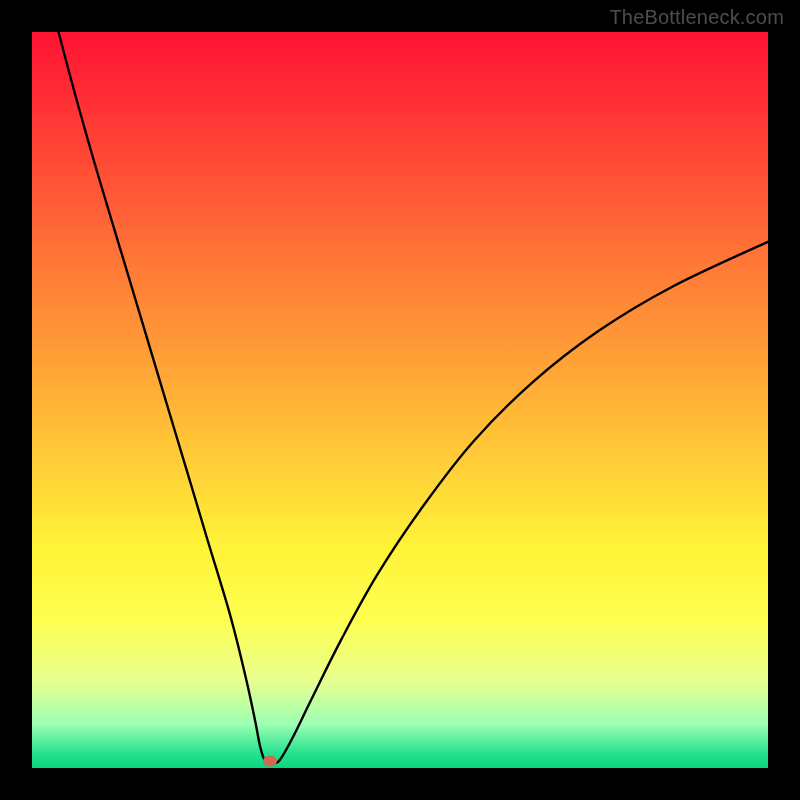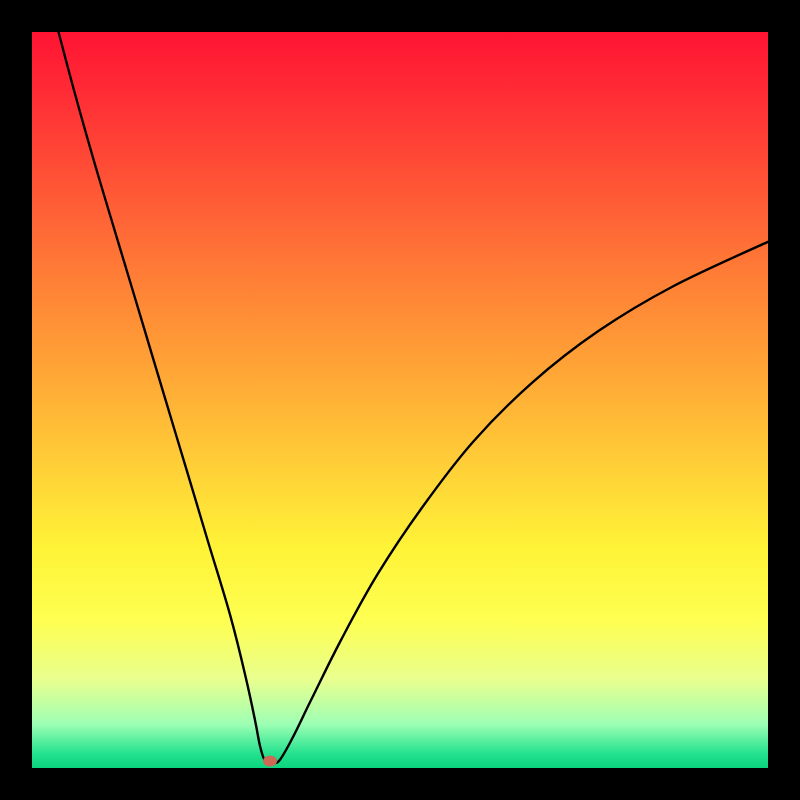--- a/index.html
+++ b/index.html
@@ -64,20 +64,21 @@
     height: 11px;
     border-radius: 50% / 50%;
     background: #cd6a56;
     transform: translate(-50%, -50%);
   }
 </style>
 </head>
 <body>
 
 <div class="frame">
+  <div class="watermark">TheBottleneck.com</div>
 
   <div class="plot-area">
     <svg class="curve" viewBox="0 0 736 736" preserveAspectRatio="none">
       <path id="curve-path" fill="none" stroke-width="2.4" stroke-linejoin="round" stroke-linecap="round" d="M 26.5 0.0 C 29.7 11.9, 37.0 40.4, 44.2 66.2 C 51.3 92.1, 58.3 116.4, 66.2 143.5 C 74.2 170.7, 80.4 190.6, 88.3 217.1 C 96.3 243.6, 102.5 264.2, 110.4 290.7 C 118.3 317.2, 124.5 337.8, 132.5 364.3 C 140.4 390.8, 146.6 411.4, 154.6 437.9 C 162.5 464.4, 168.7 485.0, 176.6 511.5 C 184.6 538.0, 192.1 561.3, 198.7 585.1 C 205.3 609.0, 209.1 625.5, 213.4 644.0 C 217.8 662.5, 220.4 675.4, 223.0 688.2 C 225.7 700.9, 226.3 707.2, 228.2 714.7 C 230.0 722.1, 231.5 726.7, 233.3 729.4 C 235.2 732.0, 236.1 729.4, 238.5 729.4 C 240.8 729.4, 242.7 733.4, 246.6 729.4 C 250.4 725.4, 253.8 718.6, 259.8 707.3 C 265.8 696.0, 270.8 684.7, 279.7 666.8 C 288.6 648.9, 297.2 630.5, 309.1 607.9 C 321.0 585.4, 331.3 565.5, 345.9 541.7 C 360.5 517.8, 372.9 499.3, 390.1 475.5 C 407.3 451.6, 421.7 431.7, 441.6 409.2 C 461.5 386.7, 478.0 370.2, 500.5 350.3 C 523.0 330.5, 541.5 316.0, 566.7 298.8 C 591.9 281.6, 609.8 270.7, 640.3 254.7 C 670.8 238.6, 718.8 217.8, 736.0 209.8" stroke="#000000"></path>
     </svg>
     <div class="marker" id="marker" style="left: 238.464px; top: 729.376px; background: rgb(205, 106, 86);"></div>
   </div>
 </div>
 
 </body></html>

